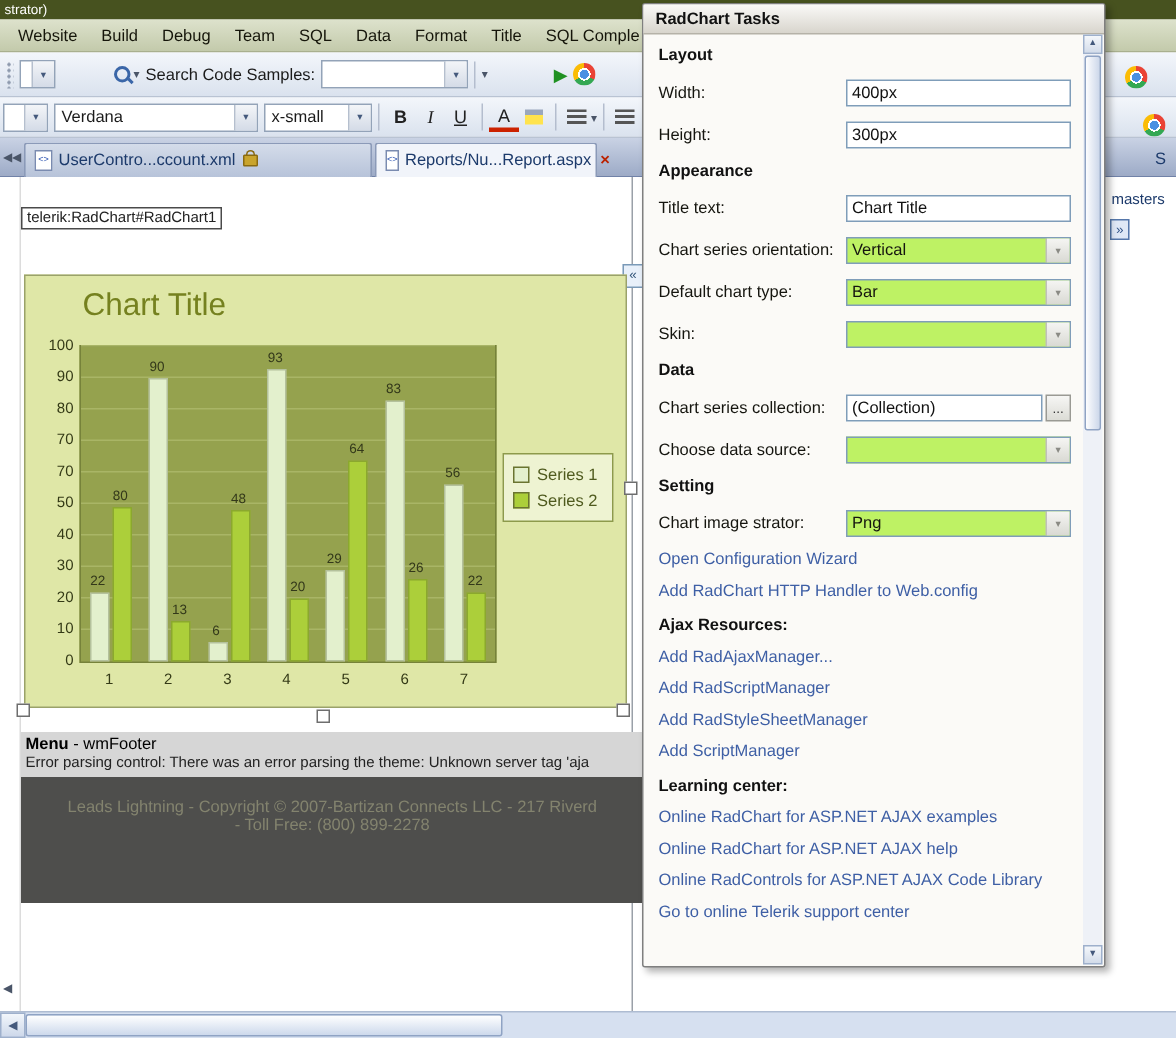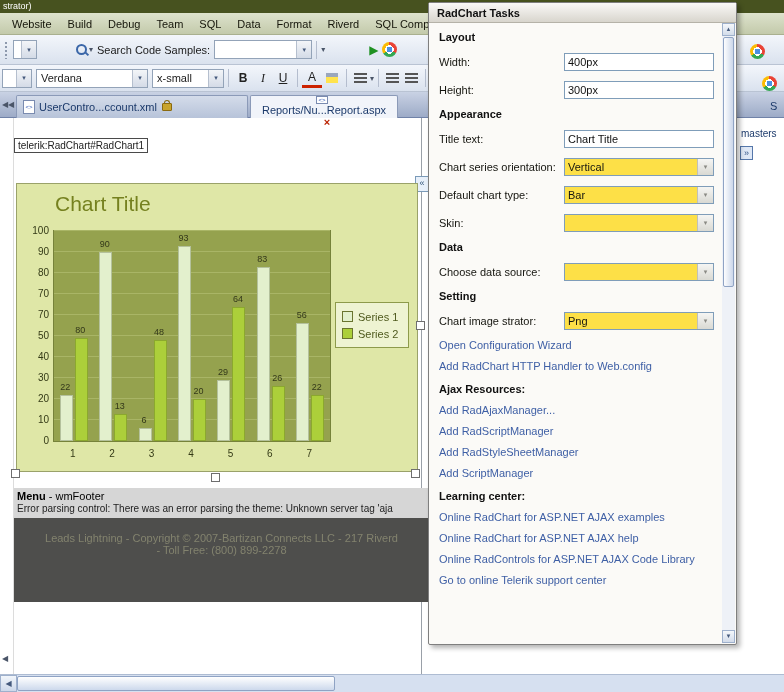--- a/index.html
+++ b/index.html
@@ -24,21 +24,21 @@
   .mag::after{content:"";position:absolute;left:10px;top:10px;width:4px;height:2px;background:#3a66a8;transform:rotate(45deg);}
   .play{color:#1f9122;font-size:12px;margin:0 4px;}
   .stripes{width:13px;height:11px;background:repeating-linear-gradient(#555 0 2px,transparent 2px 4px);margin:0 3px;}
   .circleicon{width:15px;height:15px;border-radius:50%;
     background:radial-gradient(circle at center,#4a90e2 0 28%,#fff 28% 40%,rgba(0,0,0,0) 40%),conic-gradient(#ea4335 0 33%,#34a853 33% 66%,#fbbc05 66% 100%);}
 
   
   .tabstrip{left:0;top:92px;width:784px;height:26px;background:linear-gradient(#c9d2e4,#9dabc7);border-bottom:1px solid #7082a8;box-sizing:border-box;}
   .tab{position:absolute;top:3px;height:23px;display:flex;align-items:center;padding:0 6px;box-sizing:border-box;border:1px solid #8b9ab8;border-bottom:none;border-radius:2px 2px 0 0;font-size:11px;color:#1c3a6b;white-space:nowrap;}
   .tab1{left:16px;width:232px;background:linear-gradient(#d4dcea,#b7c3d9);}
-  .tab2{left:250px;width:148px;background:#f1f4fa;flex-direction:column;}
+  .tab2{left:250px;width:148px;background:#f1f4fa;}
   .docicon{width:10px;height:12px;background:#fff;border:1px solid #7a8bb0;margin-right:4px;font-size:6px;color:#2a52b0;display:flex;align-items:center;justify-content:center;}
   .lock{width:8px;height:6px;background:#c9a42c;border:1px solid #8a6a10;border-radius:1px;position:relative;margin-left:5px;}
   .lock::before{content:"";position:absolute;left:1px;top:-4px;width:4px;height:3px;border:1px solid #8a6a10;border-bottom:none;border-radius:3px 3px 0 0;}
   .closex{margin-left:6px;color:#bb2200;font-weight:bold;font-size:11px;}
 
   
   .doc-left-line{left:13px;top:118px;width:1px;height:556px;background:#dcdcdc;}
   .doc-right-line{left:421px;top:118px;width:1px;height:556px;background:#9aa0a8;}
   .ctl-tag{left:14px;top:138px;background:#fff;border:1px solid #4a4a4a;padding:1px 3px;font-size:10px;color:#222;}
   .smart-chevron{left:415px;top:176px;width:12px;height:14px;background:#e8f0fa;border:1px solid #7a9ab8;color:#33557a;font-size:9px;line-height:13px;text-align:center;}
@@ -70,21 +70,21 @@
   .hscroll .thumb{position:absolute;left:17px;top:1px;width:318px;height:15px;background:linear-gradient(#ffffff,#cdd9ec);border:1px solid #8fa3c4;border-radius:2px;box-sizing:border-box;}
 
   
   .panel{left:428px;top:2px;width:309px;height:643px;background:#fbfaf7;border:1px solid #7f7f7f;border-radius:2px;box-shadow:3px 3px 5px rgba(0,0,0,.3);box-sizing:border-box;}
   .panel-header{height:19px;background:linear-gradient(#faf9f7,#d8d5cd);border-bottom:1px solid #b5b2a8;font-weight:bold;display:flex;align-items:center;padding-left:8px;color:#111;}
   .panel-body{position:absolute;left:0;top:20px;right:14px;bottom:0;padding:6px 8px 14px 10px;overflow:hidden;}
   .sec{font-weight:bold;color:#111;margin:2px 0 9px;}
   .ghead{font-weight:bold;color:#111;margin:11px 0 9px;}
   .frow{display:flex;align-items:center;justify-content:space-between;height:19px;margin-bottom:9px;color:#15150f;}
   .tbox{width:150px;height:18px;border:1px solid #7f9db9;font-size:11px;padding:0 3px;box-sizing:border-box;font-family:inherit;background:#fff;color:#111;flex:none;}
-  .fcombo{width:150px;height:18px;border:1px solid #7f9db9;background:#fde047;display:flex;align-items:center;box-sizing:border-box;flex:none;}
+  .fcombo{width:150px;height:18px;border:1px solid #7f9db9;background:#bef264;display:flex;align-items:center;box-sizing:border-box;flex:none;}
   .fcombo .ftext{padding-left:3px;flex:1;overflow:hidden;white-space:nowrap;}
   .fcombo .fdrop{width:15px;height:100%;background:linear-gradient(#f5f5f3,#d9d9d3);border-left:1px solid #c0c0ba;display:flex;align-items:center;justify-content:center;font-size:7px;color:#8a8a84;}
   .ctlgroup{display:flex;gap:2px;flex:none;}
   .tbox.short{width:131px;}
   .ellip{width:17px;height:18px;border:1px solid #9a9a94;background:linear-gradient(#f6f6f4,#dcdcd6);font-size:9px;line-height:10px;text-align:center;box-sizing:border-box;color:#333;padding:0;font-family:inherit;}
   .plink{color:#3e5fa5;margin-bottom:9px;white-space:nowrap;overflow:hidden;cursor:pointer;}
   .panel-scroll{position:absolute;top:20px;right:1px;bottom:1px;width:13px;background:#eef1f7;}
   .sbtn{position:absolute;left:0;width:13px;height:13px;background:linear-gradient(#f4f7fb,#d3dcea);border:1px solid #9eb0cc;box-sizing:border-box;color:#44597c;font-size:6px;text-align:center;line-height:11px;}
   .sthumb{position:absolute;left:1px;top:14px;width:11px;height:250px;background:linear-gradient(90deg,#fdfdfe,#ccd7ea);border:1px solid #8fa3c4;border-radius:2px;box-sizing:border-box;}
 
@@ -102,21 +102,21 @@
 </div>
 
 <div class="abs menubar">
   <span>Website</span>
   <span>Build</span>
   <span>Debug</span>
   <span>Team</span>
   <span>SQL</span>
   <span>Data</span>
   <span>Format</span>
-  <span>Riverd</span>
+  <span>Title</span>
   <span>SQL Comple</span>
 </div>
 
 <div class="abs tbrow tb2">
   <div class="grip"></div>
   <div class="combo" style="width:24px">
       <span class="drop">▾</span>
     </div>
   <div style="width:36px"></div>
   <span class="mag"></span>
@@ -129,21 +129,21 @@
   <span class="tiny-arrow">▾</span>
   <div style="width:40px"></div>
   <span class="play">▶</span>
   <div class="circleicon"></div>
 </div>
 
 <div class="abs tbrow tb3">
   <div class="combo" style="width:30px;margin-left:2px">
       <span class="drop">▾</span>
     </div>
-  <div class="combo" style="width:112px;margin-left:4px">
+  <div class="combo" style="width:136px;margin-left:4px">
       <span>Verdana</span>
       <span class="drop">▾</span>
     </div>
   <div class="combo" style="width:72px;margin-left:4px">
       <span>x-small</span>
       <span class="drop">▾</span>
     </div>
   <div class="sep"></div>
   <span class="fmtbtn" style="font-weight:bold">B</span>
   <span class="fmtbtn" style="font-style:italic;font-family:'Liberation Serif',serif">I</span>
@@ -321,20 +321,27 @@
     <div class="frow">
       <span>Skin:</span>
       <div class="fcombo">
         <span class="ftext"></span>
         <span class="fdrop">▾</span>
       </div>
     </div>
 
     <div class="sec">Data</div>
     <div class="frow">
+      <span>Chart series collection:</span>
+      <div class="ctlgroup">
+        <input class="tbox short" value="(Collection)" style="">
+        <button class="ellip">...</button>
+      </div>
+    </div>
+    <div class="frow">
       <span>Choose data source:</span>
       <div class="fcombo">
         <span class="ftext"></span>
         <span class="fdrop">▾</span>
       </div>
     </div>
 
     <div class="sec">Setting</div>
     <div class="frow">
       <span>Chart image strator:</span>

